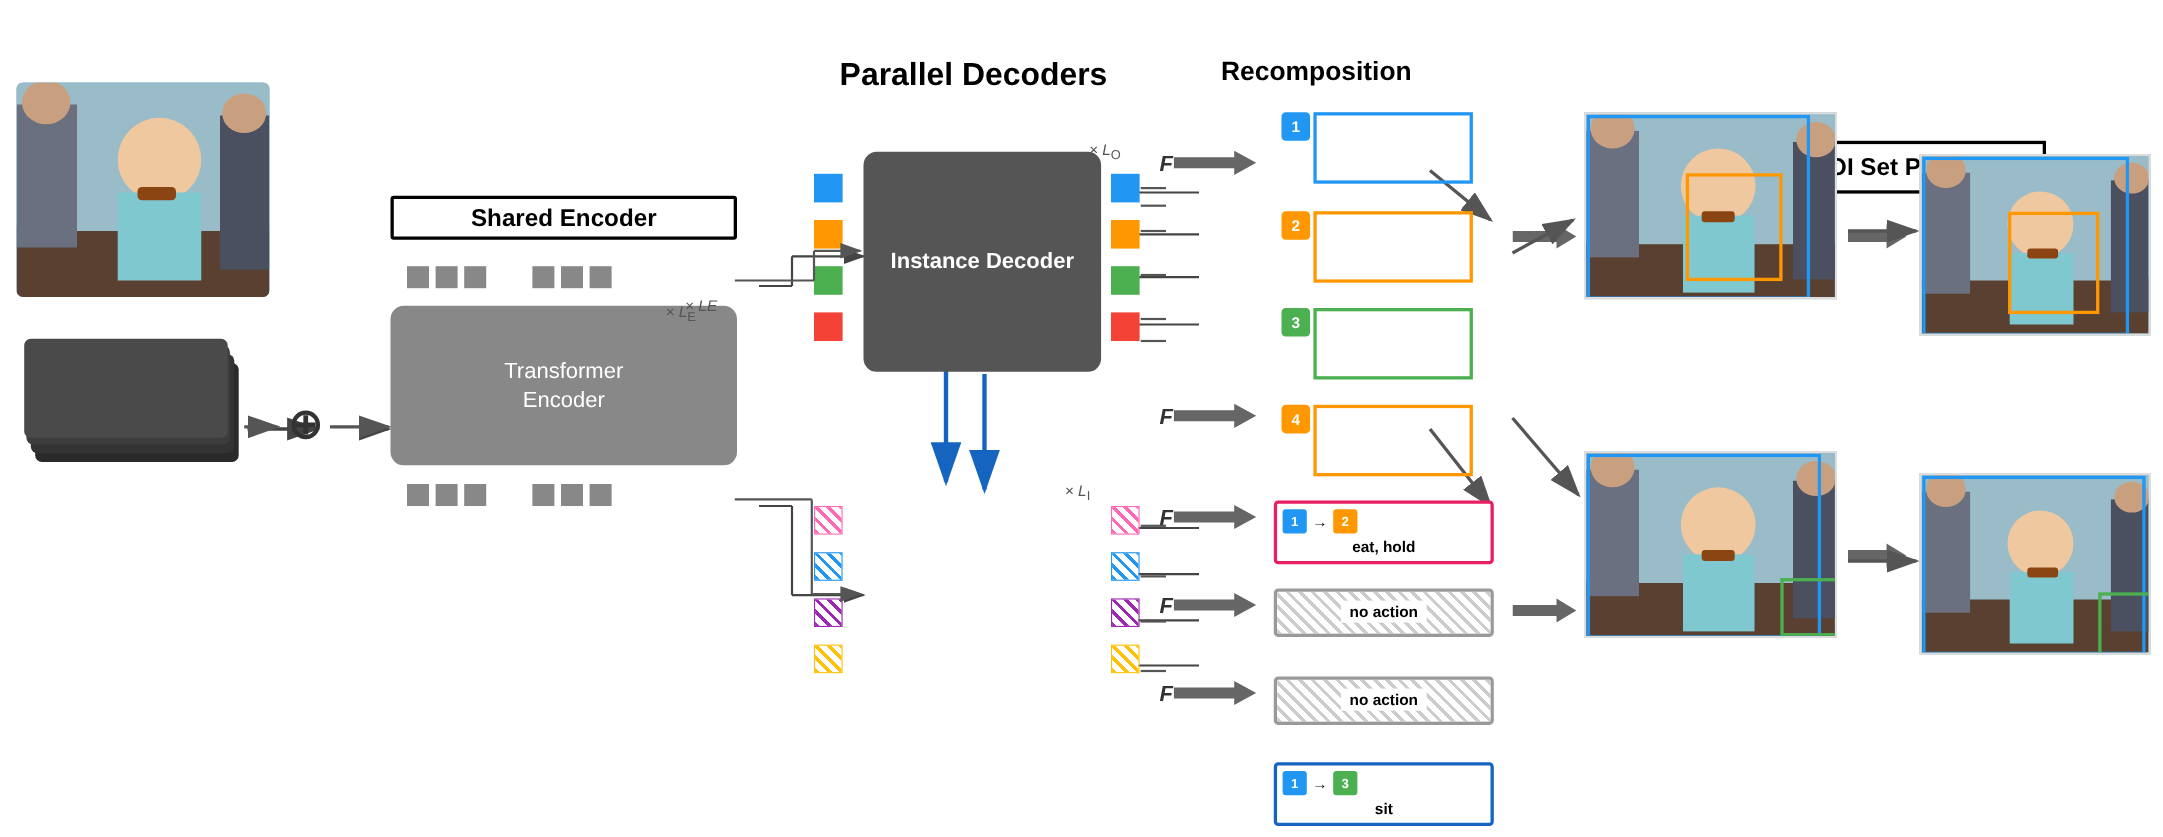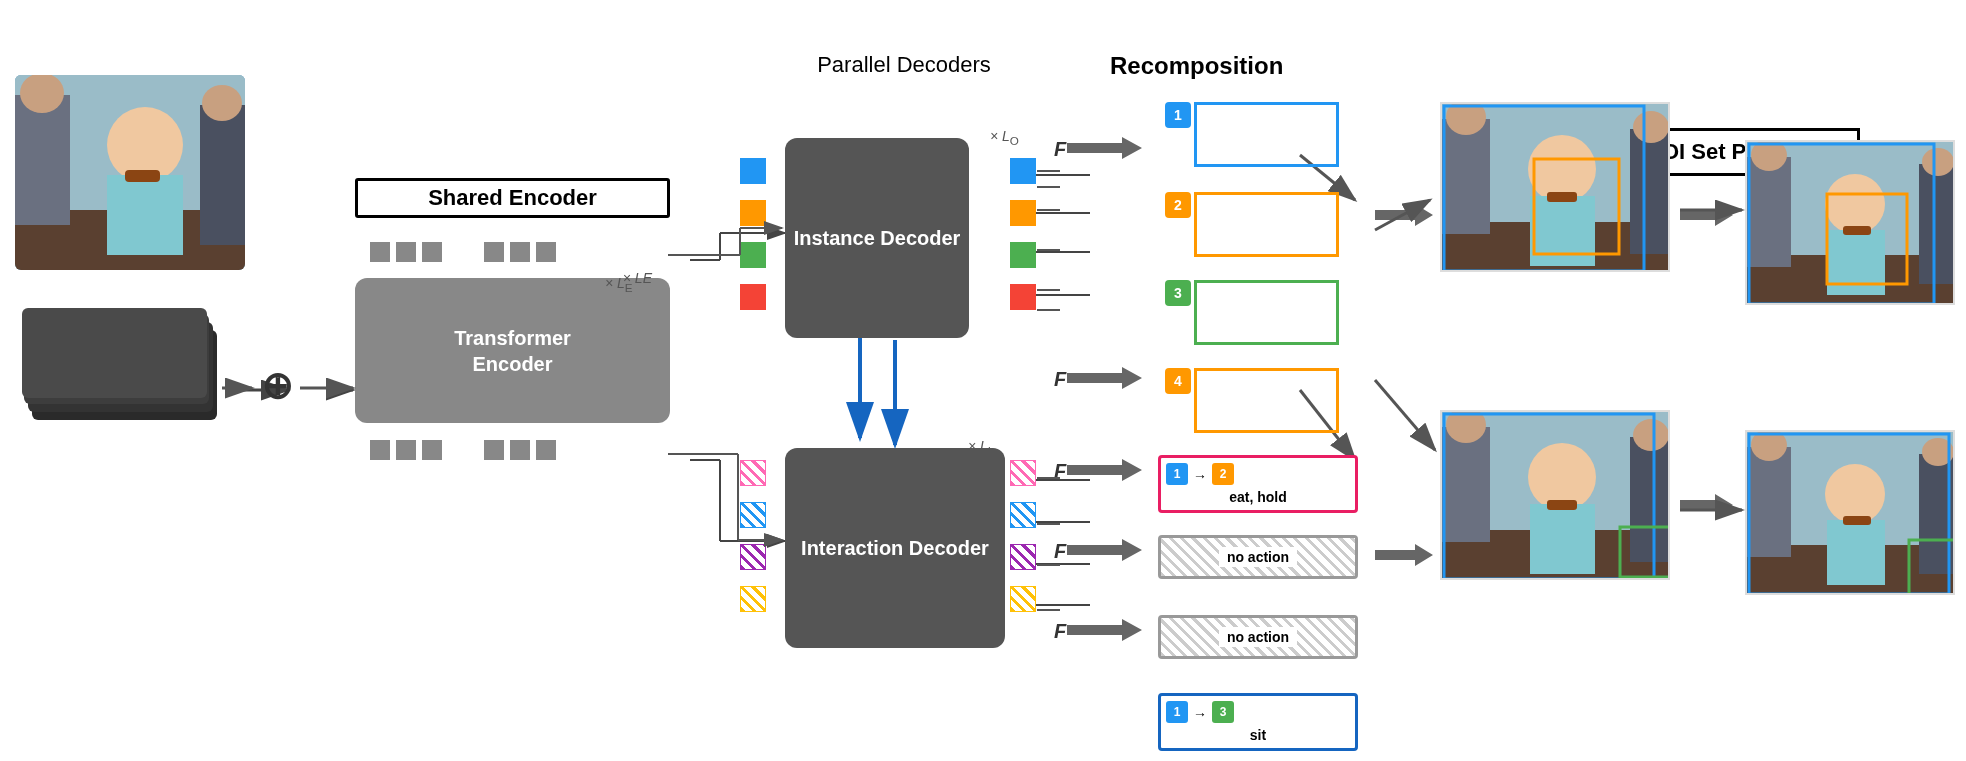--- a/index.html
+++ b/index.html
@@ -185,72 +185,68 @@
     <div class="sq" style="width:20px;height:20px;background:#888;"></div>
     <div style="width:30px;"></div>
     <div class="sq" style="width:20px;height:20px;background:#888;"></div>
     <div class="sq" style="width:20px;height:20px;background:#888;"></div>
     <div class="sq" style="width:20px;height:20px;background:#888;"></div>
   </div>
 
   <div style="position:absolute; left:355px; top:278px; width:315px; height:145px; background:#888; border-radius:12px; display:flex; align-items:center; justify-content:center; position:absolute;">
     <div style="position:relative; width:100%; text-align:center;">
       <div style="position:absolute; top:-55px; right:18px; font-size:14px; color:#555; font-style:italic;">× LE</div>
-      <span style="color:white; font-size:20px; font-weight:bold; text-align:center; line-height:1.3;">Transformer<br>Encoder</span>
+      <span style="color:white; font-size:20px; font-weight:normal; text-align:center; line-height:1.3;">Transformer<br>Encoder</span>
     </div>
   </div>
 
   <div style="position:absolute; left:605px; top:275px; font-size:14px; color:#555; font-style:italic;">× L<sub style="font-style:normal;">E</sub></div>
 
   <div style="position:absolute; left:370px; top:440px; display:flex; gap:6px;">
     <div class="sq" style="width:20px;height:20px;background:#888;"></div>
     <div class="sq" style="width:20px;height:20px;background:#888;"></div>
     <div class="sq" style="width:20px;height:20px;background:#888;"></div>
     <div style="width:30px;"></div>
     <div class="sq" style="width:20px;height:20px;background:#888;"></div>
     <div class="sq" style="width:20px;height:20px;background:#888;"></div>
     <div class="sq" style="width:20px;height:20px;background:#888;"></div>
   </div>
 
-  <div style="position:absolute; left:739px; top:52px; width:330px; text-align:center; font-size:22px; font-weight:normal;">Parallel Decoders</div>
+  <div style="position:absolute; left:720px; top:52px; width:330px; text-align:center; font-size:29px; font-weight:bold;">Parallel Decoders</div>
 
   <div style="position:absolute; left:740px; top:158px; display:flex; flex-direction:column; gap:16px;">
     <div class="color-sq color-sq-blue"></div>
     <div class="color-sq color-sq-orange"></div>
     <div class="color-sq color-sq-green"></div>
     <div class="color-sq color-sq-red" style="background:#F44336;"></div>
   </div>
 
   <div style="position:absolute; left:990px; top:128px; font-size:14px; color:#555; font-style:italic;">× L<sub style="font-style:normal;">O</sub></div>
 
-  <div style="position:absolute; left:785px; top:138px; width:184px; height:200px; background:#555; border-radius:12px; display:flex; align-items:center; justify-content:center;">
+  <div style="position:absolute; left:785px; top:138px; width:216px; height:200px; background:#555; border-radius:12px; display:flex; align-items:center; justify-content:center;">
     <span style="color:white; font-size:20px; font-weight:bold; text-align:center; line-height:1.3;">Instance
 Decoder</span>
   </div>
 
   <div style="position:absolute; left:1010px; top:158px; display:flex; flex-direction:column; gap:16px;">
     <div class="color-sq color-sq-blue"></div>
     <div class="color-sq color-sq-orange"></div>
     <div class="color-sq color-sq-green"></div>
     <div class="color-sq color-sq-red"></div>
   </div>
 
   <div style="position:absolute; left:740px; top:460px; display:flex; flex-direction:column; gap:16px;">
     <div class="hatch-sq hatch-sq-pink"></div>
     <div class="hatch-sq hatch-sq-blue"></div>
     <div class="hatch-sq hatch-sq-purple"></div>
     <div class="hatch-sq hatch-sq-gold"></div>
   </div>
 
   <div style="position:absolute; left:968px; top:438px; font-size:14px; color:#555; font-style:italic;">× L<sub style="font-style:normal;">I</sub></div>
 
-  <div style="position:absolute; left:785px; top:448px; width:220px; height:200px; background:#555; border-radius:12px; display:flex; align-items:center; justify-content:center;">
-    <span style="color:white; font-size:20px; font-weight:bold; text-align:center; line-height:1.3;">Interaction
-Decoder</span>
-  </div>
 
   <div style="position:absolute; left:1010px; top:460px; display:flex; flex-direction:column; gap:16px;">
     <div class="hatch-sq hatch-sq-pink"></div>
     <div class="hatch-sq hatch-sq-blue"></div>
     <div class="hatch-sq hatch-sq-purple"></div>
     <div class="hatch-sq hatch-sq-gold"></div>
   </div>
 
   <div style="position:absolute; left:1110px; top:52px; font-size:24px; font-weight:bold;">Recomposition</div>
 

